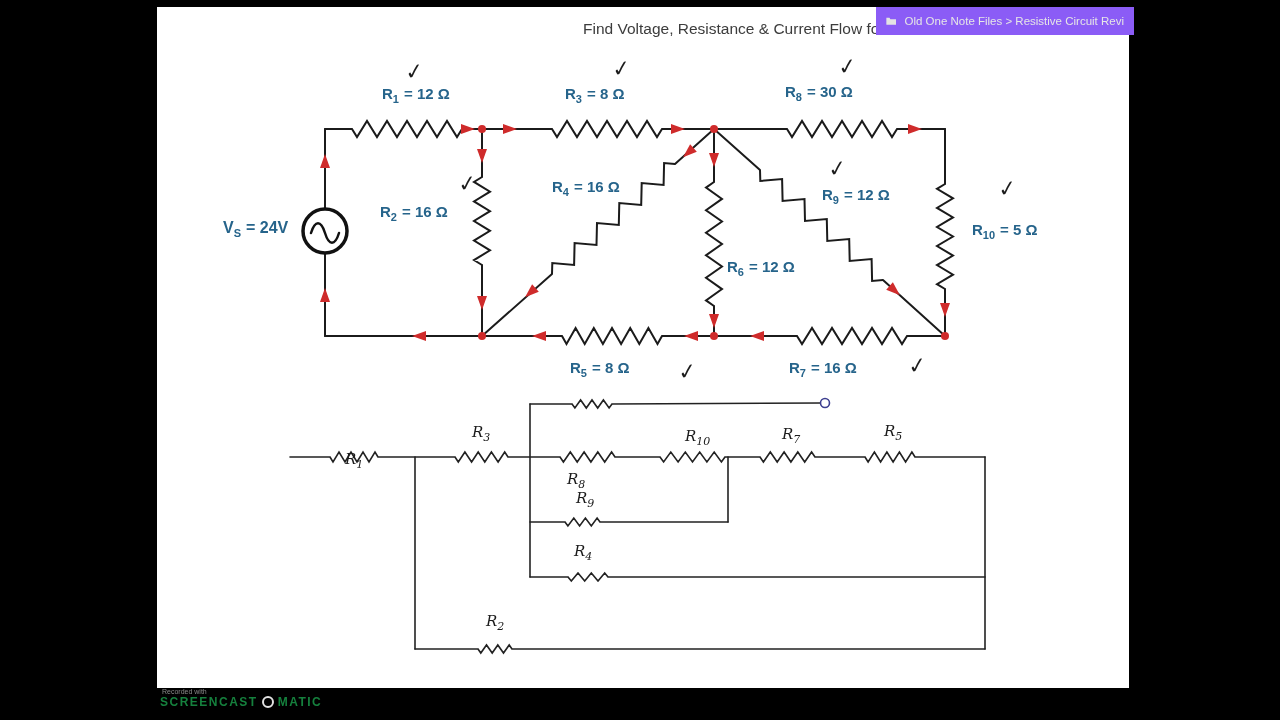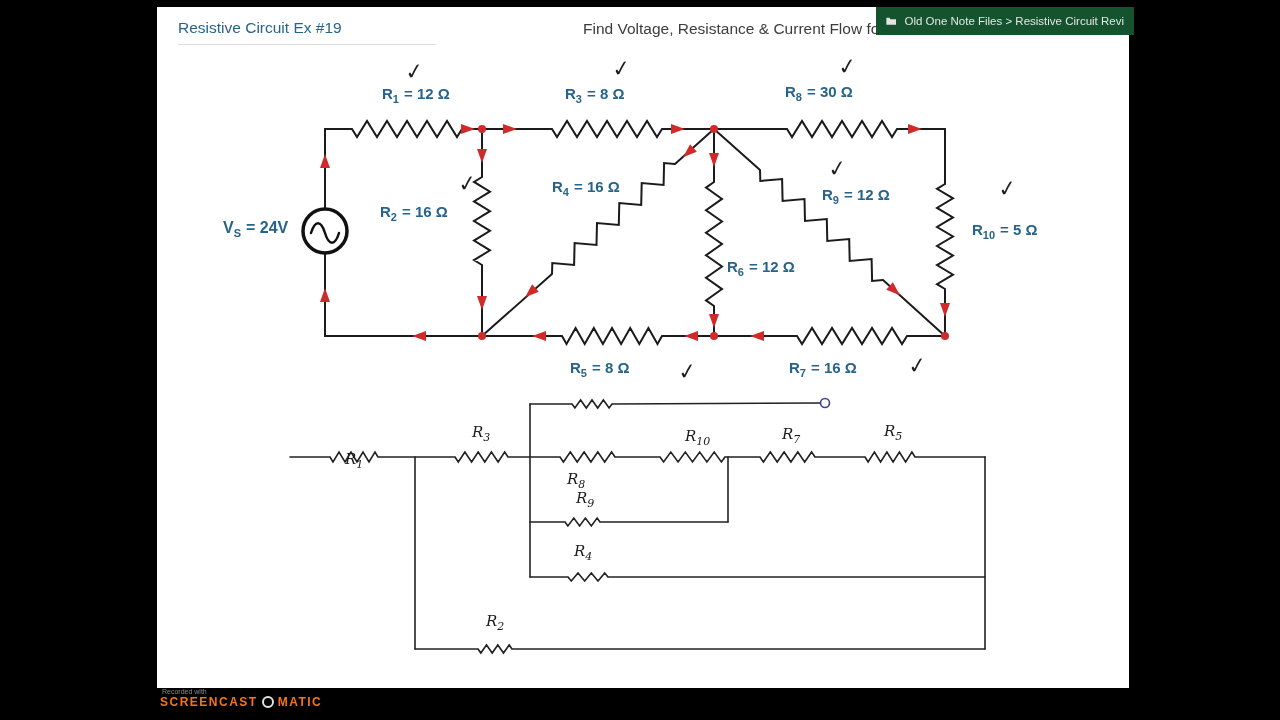--- a/index.html
+++ b/index.html
@@ -25,35 +25,34 @@
           white-space:nowrap; }
   .rlabel sub { font-size:11px; }
   .rlabel .val { margin-left:5px; }
   .vslabel { font-size:16px;margin-left:20px; }
   .check { position:absolute; color:#1c1c1c; font-size:22px; transform:rotate(-8deg);
           font-family:"DejaVu Sans", sans-serif; }
   .slabel { position:absolute; color:#1b1b1b; font-size:15px; font-style:italic;
           font-family:"DejaVu Serif", serif; white-space:nowrap; }
   .slabel sub { font-size:11px; }
   .notif { position:absolute; left:876px; top:7px; width:258px; height:28px; z-index:10;
-          background:#14532d; display:flex; align-items:center; gap:8px; padding:0 10px;
+          background:#8b5cf6; display:flex; align-items:center; gap:8px; padding:0 10px;
           color:#e6e6e6; font-size:11.5px; white-space:nowrap; overflow:hidden; }
   .watermark { position:absolute; left:160px; top:688px; }
   .wm-small { font-size:7px; color:#8a8a8a; margin-left:2px; }
   .wm-brand { display:flex; align-items:center; gap:4px; font-size:12px; font-weight:700;
-          letter-spacing:1.5px; color:#f97316; }
+          letter-spacing:1.5px; color:#15803d; }
   .o-icon { width:12px; height:12px; border:2.5px solid #e2e2e2; border-radius:50%;
           display:inline-block; background:#000; }
 </style>
 </head>
 <body>
 
 <div class="page">
 
-  <div class="page-title">Resistive Circuit Ex #19</div>
   <div class="heading">Find Voltage, Resistance &amp; Current Flow for Each Element</div>
 
   <svg class="draw" width="972" height="680" viewBox="0 0 972 680">
 
     <g>
       <line class="wire" x1="168" y1="122" x2="195" y2="122"></line>
       <line class="wire" x1="305" y1="122" x2="395" y2="122"></line>
       <line class="wire" x1="505" y1="122" x2="630" y2="122"></line>
       <line class="wire" x1="740" y1="122" x2="788" y2="122"></line>
       <line class="wire" x1="168" y1="122" x2="168" y2="202"></line>

